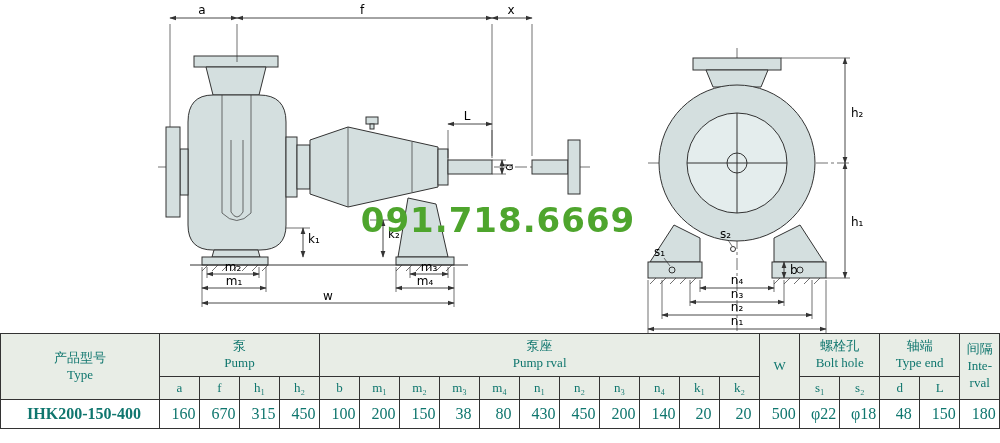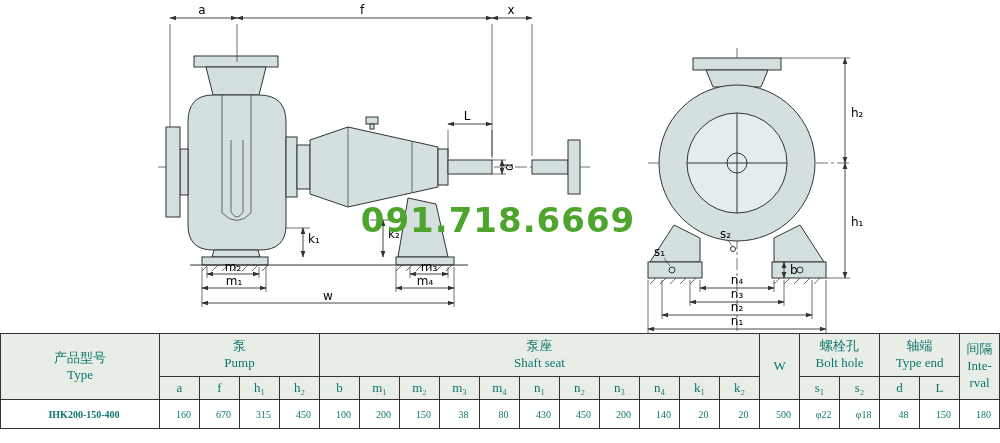--- a/index.html
+++ b/index.html
@@ -16,21 +16,21 @@
   .lbl { font-size:12px; fill:#000; font-family:"DejaVu Sans", sans-serif; }
   .wm { font-size:34px; font-weight:bold; letter-spacing:1px; font-family:"DejaVu Sans", sans-serif; }
 
   table.spec { position:absolute; left:0; top:333px; width:999px; border-collapse:collapse;
                table-layout:fixed; font-family:"Liberation Serif", serif; color:#0f766e; }
   .spec td { border:1px solid #333; text-align:center; vertical-align:middle; padding:0; }
   .hdr td { background:#e8ede6; }
   .pre { white-space:pre-line; }
   .grp td { height:42px; font-size:13px; line-height:1.3; }
   .sub td { height:22px; font-size:13px; }
-  .datarow td { height:28px; font-size:10px; background:#fff;padding-left:8px; }
+  .datarow td { height:28px; font-size:16px; background:#fff;padding-left:8px; }
   .type-cell { font-weight:bold; font-size:14px; }
   .interval { font-size:12px; line-height:1.15; }
 </style>
 </head>
 <body>
 
 <div class="page">
 
   <svg width="1000" height="333" viewBox="0 0 1000 333">
     <defs>
@@ -201,21 +201,21 @@
         <col style="width:40px">
       <col style="width:40px">
     </colgroup>
     <tbody>
         <tr class="hdr grp">
       <td rowspan="2" class="pre">产品型号
 Type</td>
       <td colspan="4" class="pre">泵
 Pump</td>
       <td colspan="11" class="pre">泵座
-Shaft seat</td>
+Pump rval</td>
       <td rowspan="2">W</td>
       <td colspan="2" class="pre">螺栓孔
 Bolt hole</td>
       <td colspan="2" class="pre">轴端
 Type end</td>
       <td rowspan="2" class="pre interval">间隔
 Inte-
 rval</td>
     </tr>
     <tr class="hdr sub">

